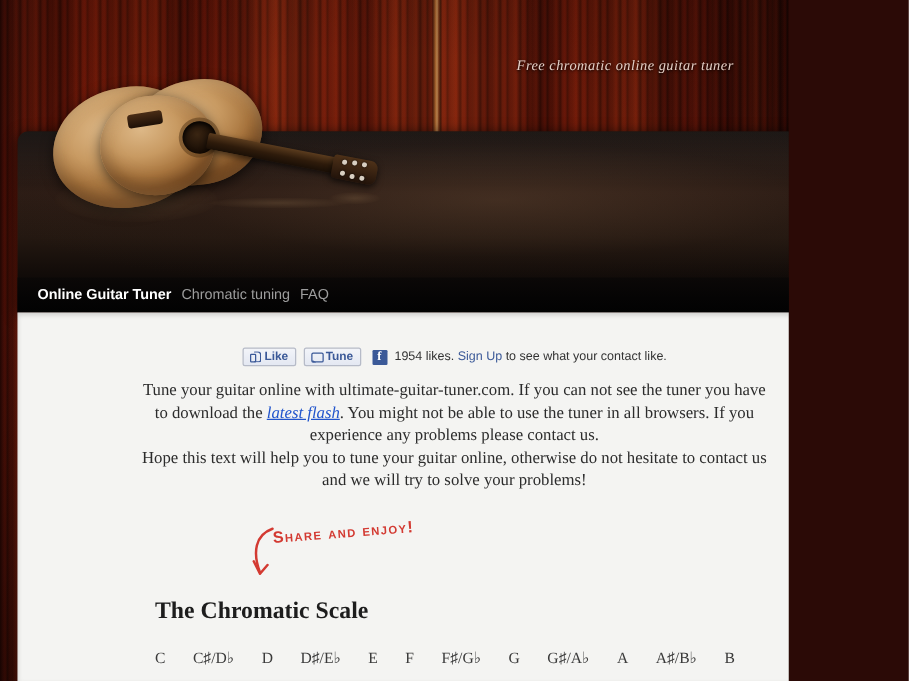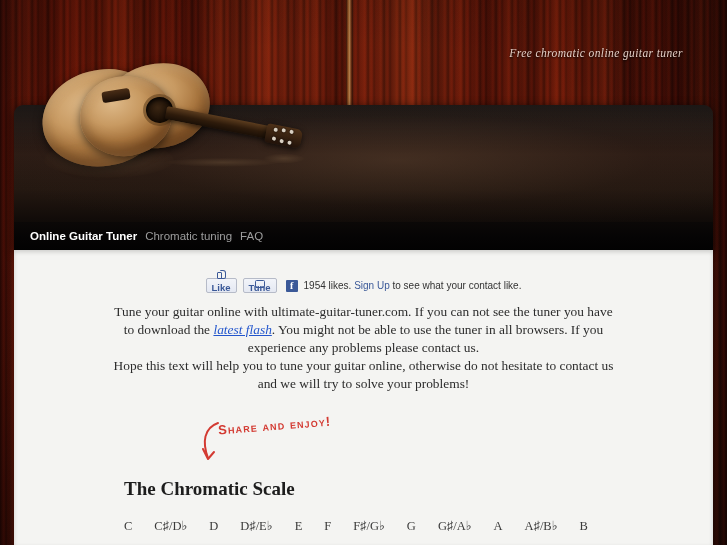--- a/index.html
+++ b/index.html
@@ -10,21 +10,21 @@
     width: 727px;
     height: 545px;
     overflow: hidden;
     font-family: "Liberation Sans", sans-serif;
     background: #2b0a06;
   }
 
   
   #page {
     position: relative;
-    width: 727px;
+    width: 631px;
     height: 545px;
     overflow: hidden;
     background:
       repeating-linear-gradient(90deg,
         rgba(0,0,0,0.38) 0px, rgba(0,0,0,0.05) 2px,
         rgba(120,20,8,0.22) 4px, rgba(0,0,0,0.30) 6px,
         rgba(60,8,4,0.25) 8px, rgba(0,0,0,0.10) 10px,
         rgba(150,34,12,0.15) 13px, rgba(0,0,0,0.34) 16px),
       repeating-linear-gradient(90deg,
         rgba(0,0,0,0.22) 0px, rgba(255,120,40,0.05) 23px,
@@ -254,21 +254,20 @@
     padding: 0 5px;
     box-sizing: border-box;
     background: linear-gradient(180deg, #f2f4f9 0%, #e4e8f2 100%);
     border: 1px solid #b6bbc8;
     border-radius: 2px;
     color: #3b5998;
     font-size: 9.5px;
     font-weight: bold;
     cursor: pointer;
     white-space: nowrap;
-    flex-direction: column;
   }
   .fb-icon-thumb, .fb-icon-send {
     display: inline-block;
     width: 9px; height: 9px;
     position: relative;
   }
   .fb-icon-thumb::before {
     content: "";
     position: absolute;
     left: 0; bottom: 0;

